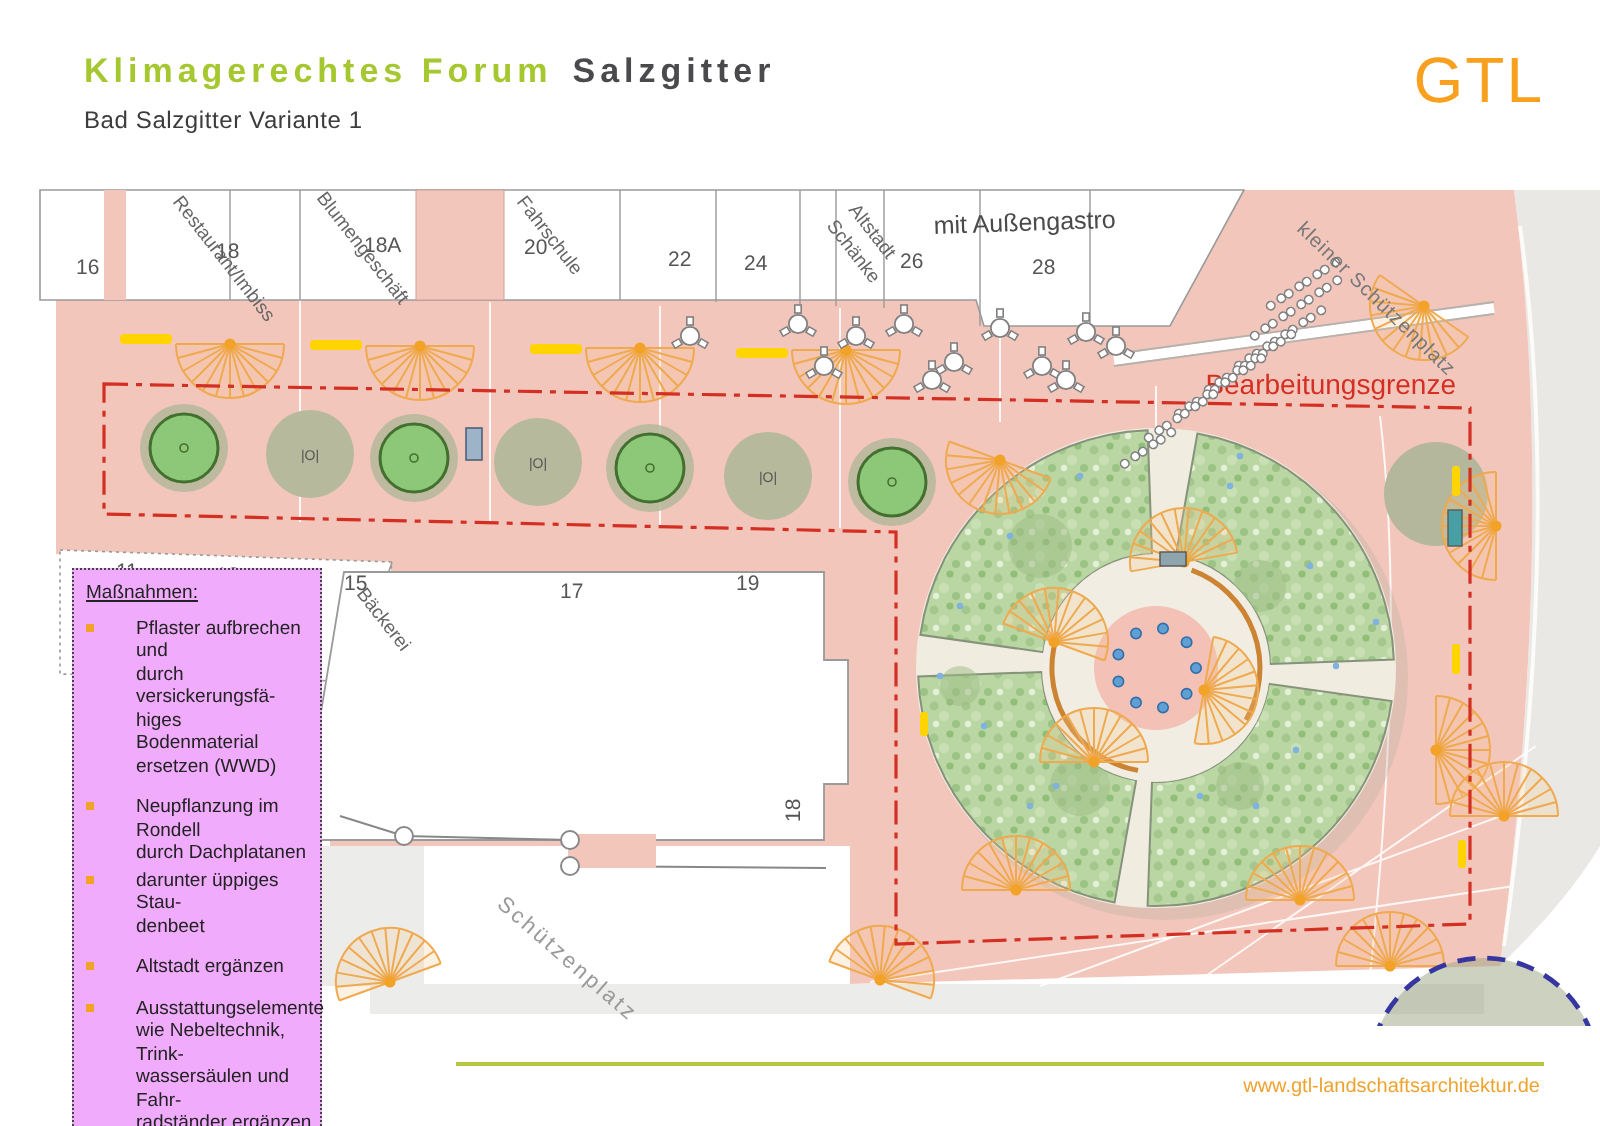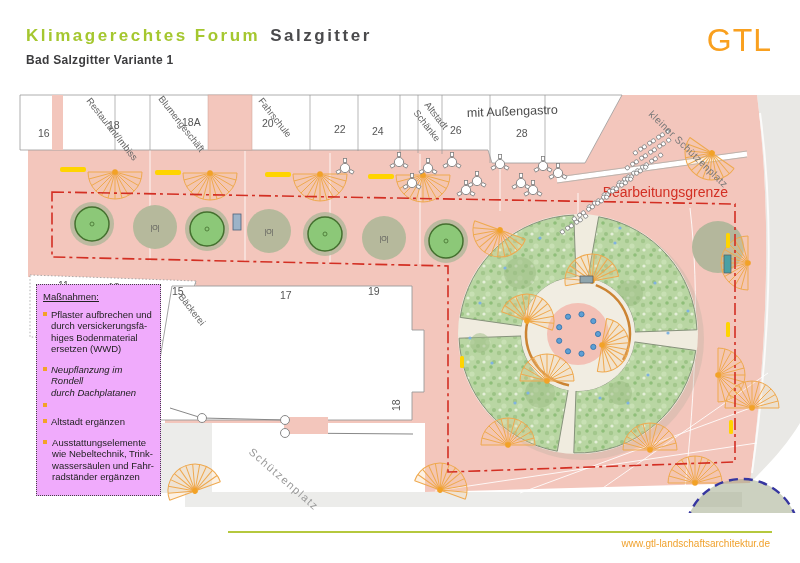--- a/index.html
+++ b/index.html
@@ -1,34 +1,34 @@
 <!DOCTYPE html>
 <html><head>
 <meta charset="utf-8">
 <style>
   html,body{margin:0;padding:0;background:#fff;}
   .page{position:relative;width:800px;height:563px;background:#fff;overflow:hidden;
         font-family:"Liberation Sans",sans-serif;}
   
-  .header{position:absolute;left:26px;top:26px;}
+  .header{position:absolute;left:42px;top:26px;}
   .title{font-size:17px;font-weight:bold;letter-spacing:2.5px;white-space:nowrap;}
   .t-green{color:#a5c72f;}
   .t-gray{color:#4a4a4c;margin-left:10px;}
-  .subtitle{font-size:12px;font-weight:bold;color:#3c3c3e;margin-top:7px;letter-spacing:.3px;}
+  .subtitle{font-size:12px;font-weight:normal;color:#3c3c3e;margin-top:7px;letter-spacing:.3px;}
   .logo{position:absolute;right:28px;top:22px;font-size:32px;color:#f9a01f;
         font-family:"Liberation Sans",sans-serif;letter-spacing:1px;}
   
   .plan{position:absolute;left:0;top:93px;}
   
   .measures{position:absolute;left:36px;top:284px;width:125px;background:#f0abfc;
             border:1.3px dotted #444;padding:6px 6px 8px 6px;box-sizing:border-box;
             font-size:9.5px;line-height:11.5px;color:#222;}
   .m-title{text-decoration:underline;margin-bottom:6px;}
-  .m-item{display:flex;gap:4px;margin-bottom:9px;}
-  .m-item:nth-child(3){margin-bottom:2px;font-style:italic;}
+  .m-item{display:flex;gap:21px;margin-bottom:9px;}
+  .m-item:nth-child(3){margin-bottom:2px;}
   .m-item:last-child{margin-bottom:4px;justify-content:space-between;}
   .m-bullet{width:4px;height:4px;background:#f2a227;margin-top:3px;flex:none;}
   .m-text{white-space:pre-line;}
   
   .footer-line{position:absolute;left:228px;top:531px;width:544px;height:2px;background:#b5c83e;}
   .footer-url{position:absolute;right:30px;top:538px;font-size:10px;color:#f0a22e;}
   svg text{font-family:"Liberation Sans",sans-serif;}
 </style>
 </head>
 <body>
@@ -311,20 +311,22 @@
 higes Bodenmaterial
 ersetzen (WWD)</span>
     </div>
     <div class="m-item">
       <span class="m-bullet"></span>
       <span class="m-text">Neupflanzung im Rondell
 durch Dachplatanen</span>
     </div>
     <div class="m-item">
       <span class="m-bullet"></span>
+      <span class="m-text">darunter üppiges Stau-
+denbeet</span>
     </div>
     <div class="m-item">
       <span class="m-bullet"></span>
       <span class="m-text">Altstadt ergänzen</span>
     </div>
     <div class="m-item">
       <span class="m-bullet"></span>
       <span class="m-text">Ausstattungselemente
 wie Nebeltechnik, Trink-
 wassersäulen und Fahr-

